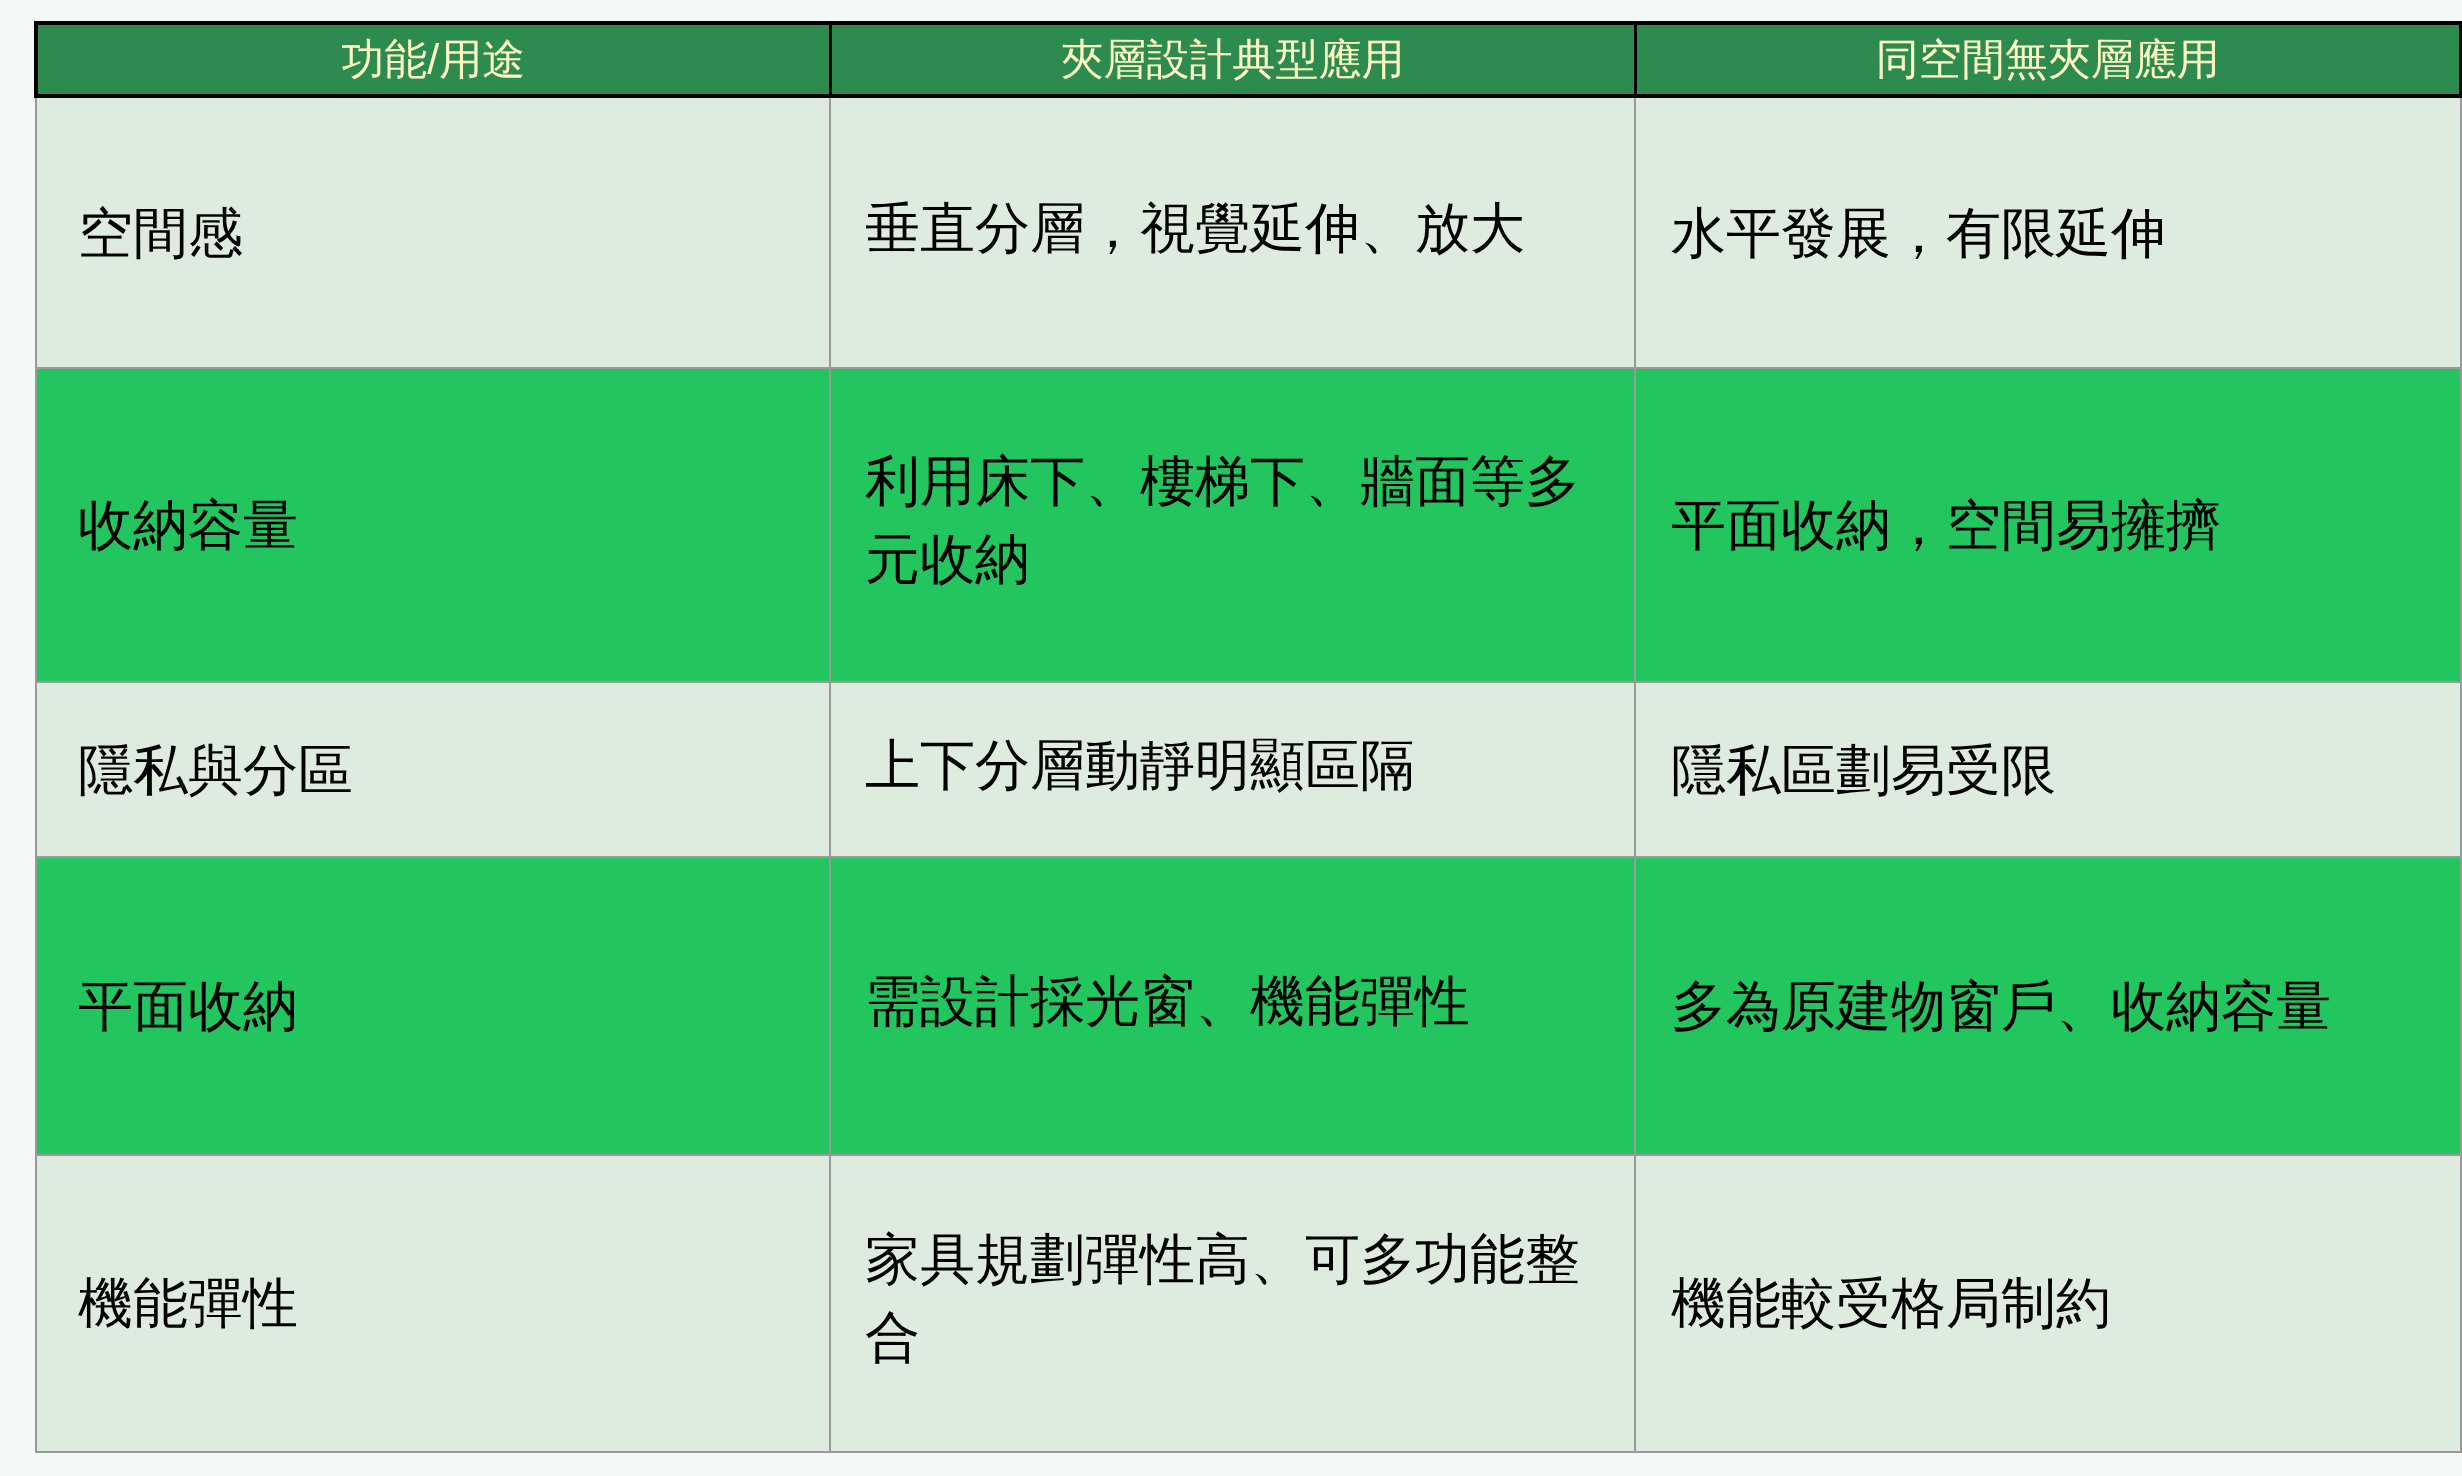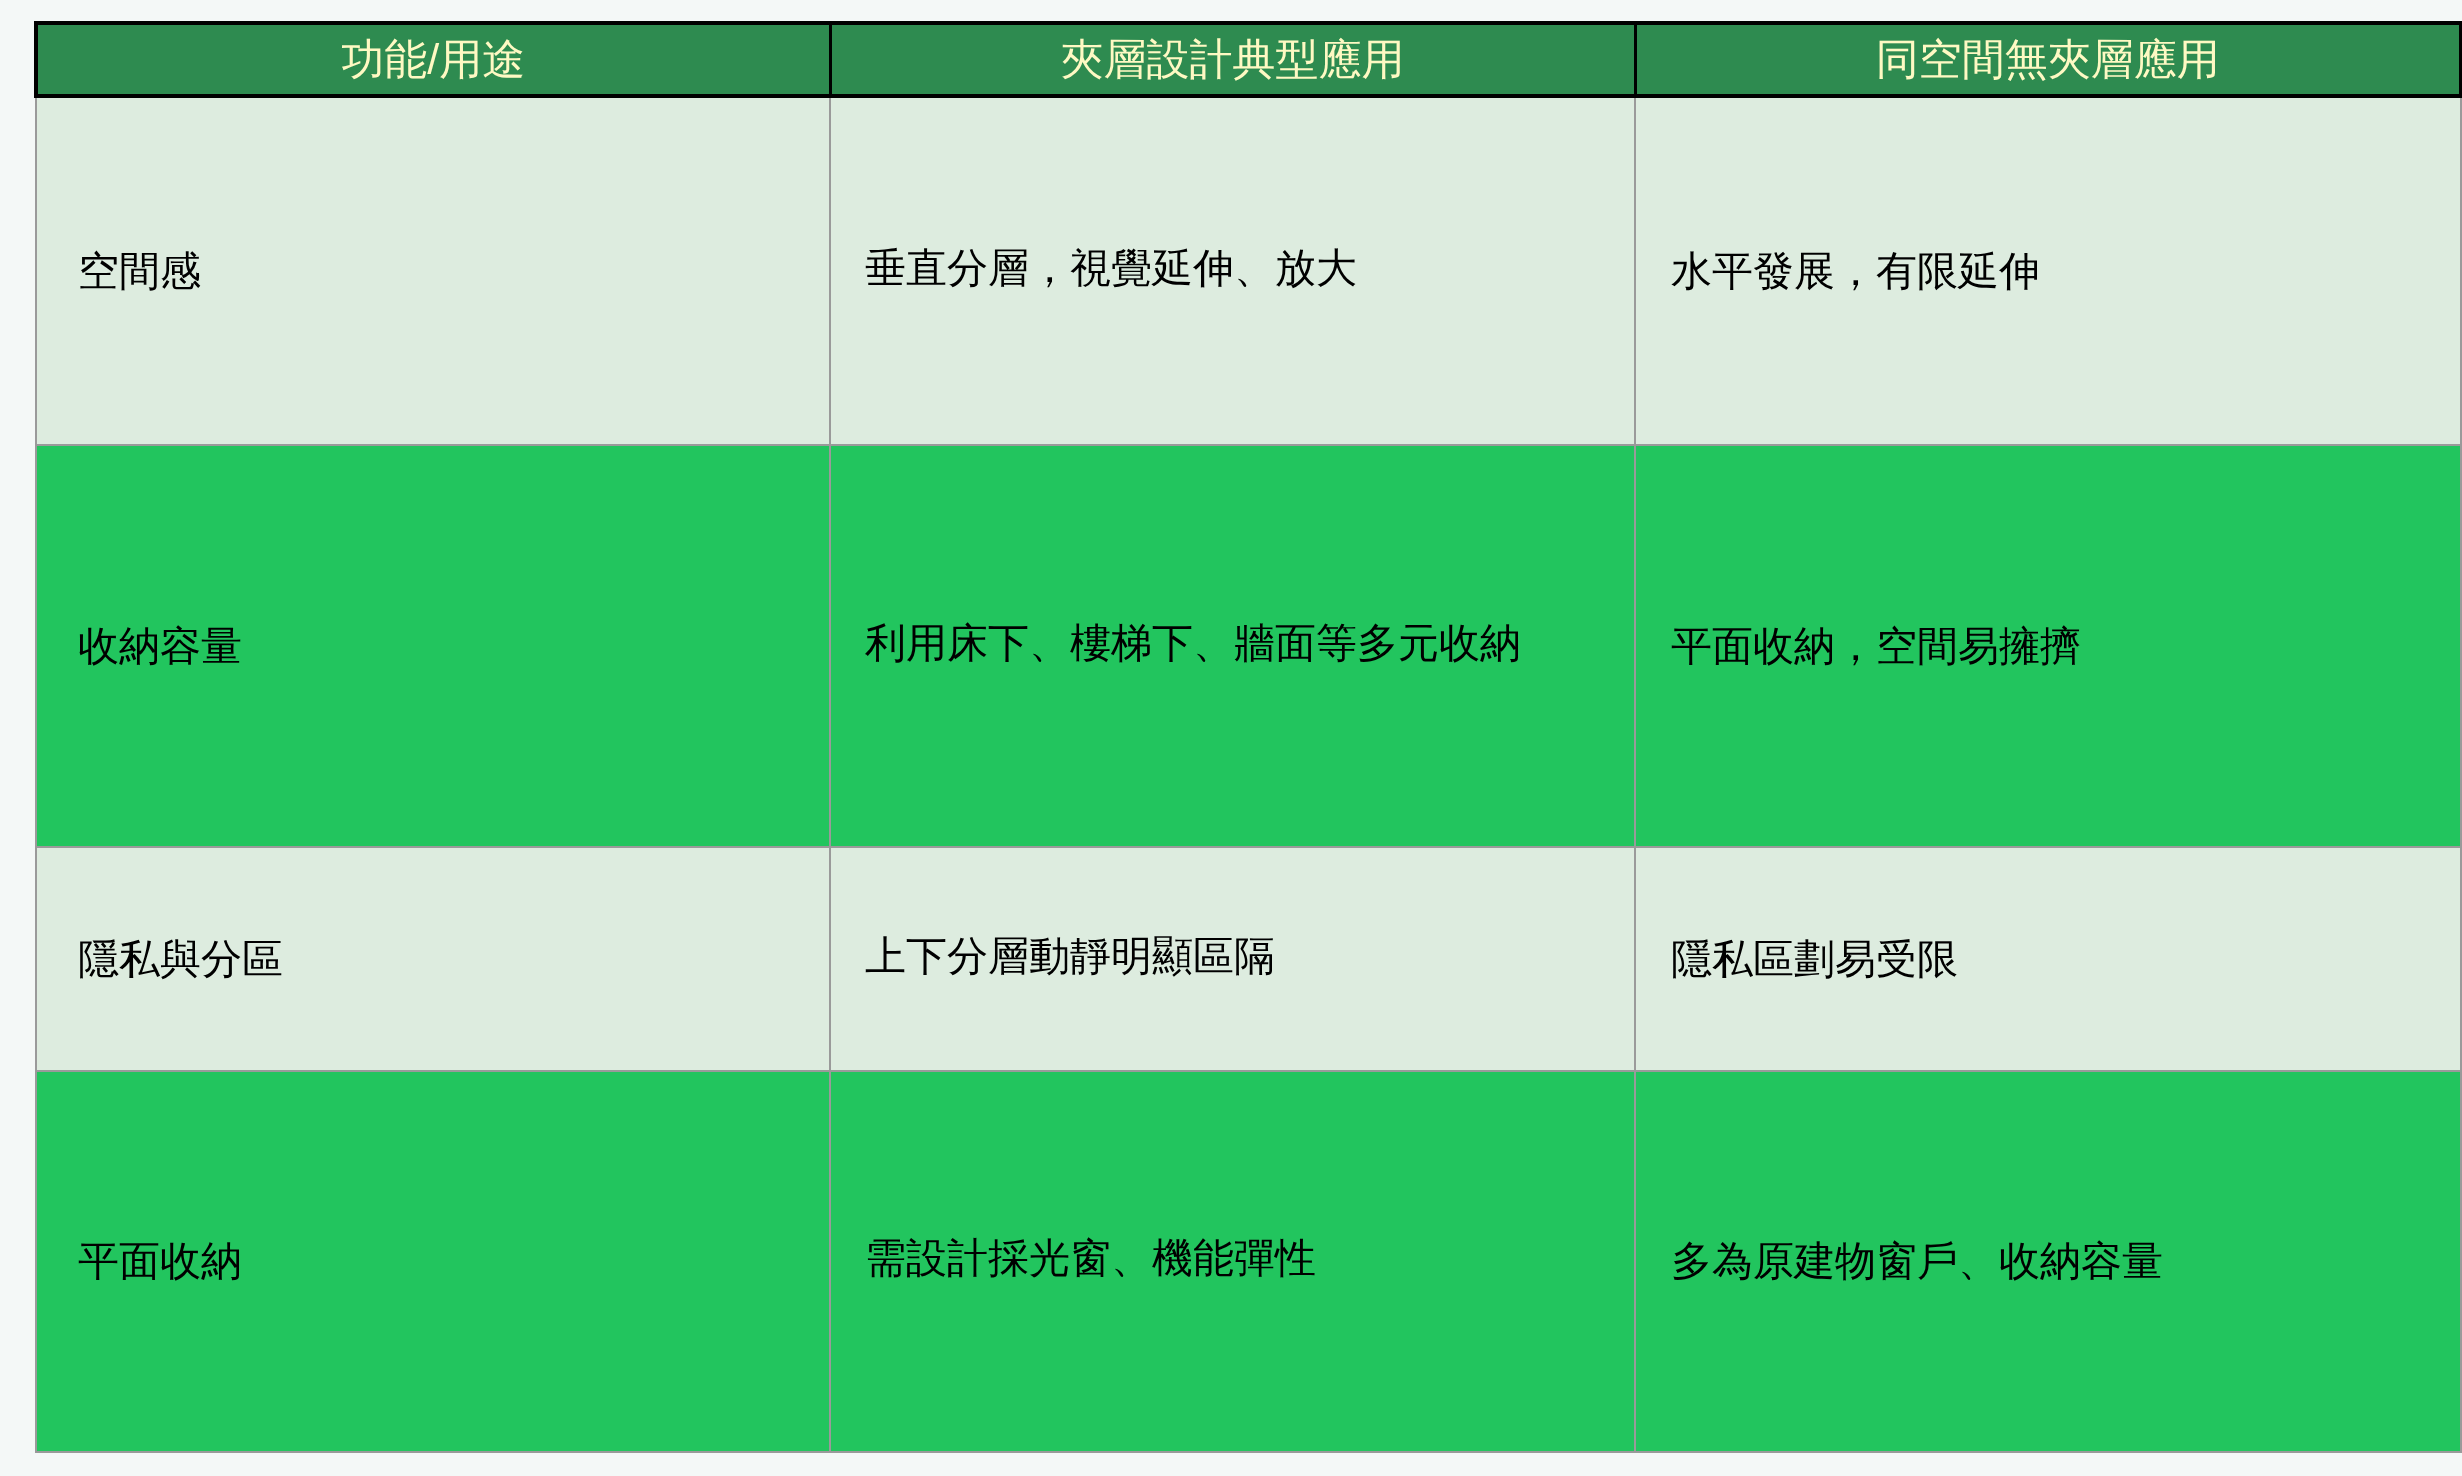--- a/index.html
+++ b/index.html
@@ -49,21 +49,21 @@
     border-bottom: 4.9px solid #000000;
     border-left: 3.5px solid #000000;
     border-right: 3.5px solid #000000;
     white-space: nowrap;
   }
   thead th.first { border-left: 4.2px solid #000000; }
   thead th.last  { border-right: 4.2px solid #000000; }
 
   
   tbody td {
-    font-size: 41px;
+    font-size: 55px;
     line-height: 1.42;
     color: #000000;
     vertical-align: middle;
     text-align: left;
     border-left: 2.8px solid #9a9a9a;
     border-right: 2.8px solid #9a9a9a;
     border-bottom: 2.8px solid #9a9a9a;
     box-sizing: border-box;
     word-break: break-all;
   }
@@ -125,16 +125,21 @@
       <tr class="tint r3">
         <td class="col-feature">隱私與分區</td>
         <td class="col-mezz">上下分層動靜明顯區隔</td>
         <td class="col-nomezz">隱私區劃易受限</td>
       </tr>
       <tr class="plain r4">
         <td class="col-feature">平面收納</td>
         <td class="col-mezz">需設計採光窗、機能彈性</td>
         <td class="col-nomezz">多為原建物窗戶、收納容量</td>
       </tr>
+      <tr class="tint r5">
+        <td class="col-feature">機能彈性</td>
+        <td class="col-mezz">家具規劃彈性高、可多功能整合</td>
+        <td class="col-nomezz">機能較受格局制約</td>
+      </tr>
     </tbody>
   </table>
 </div>
 
 
 </body></html>

